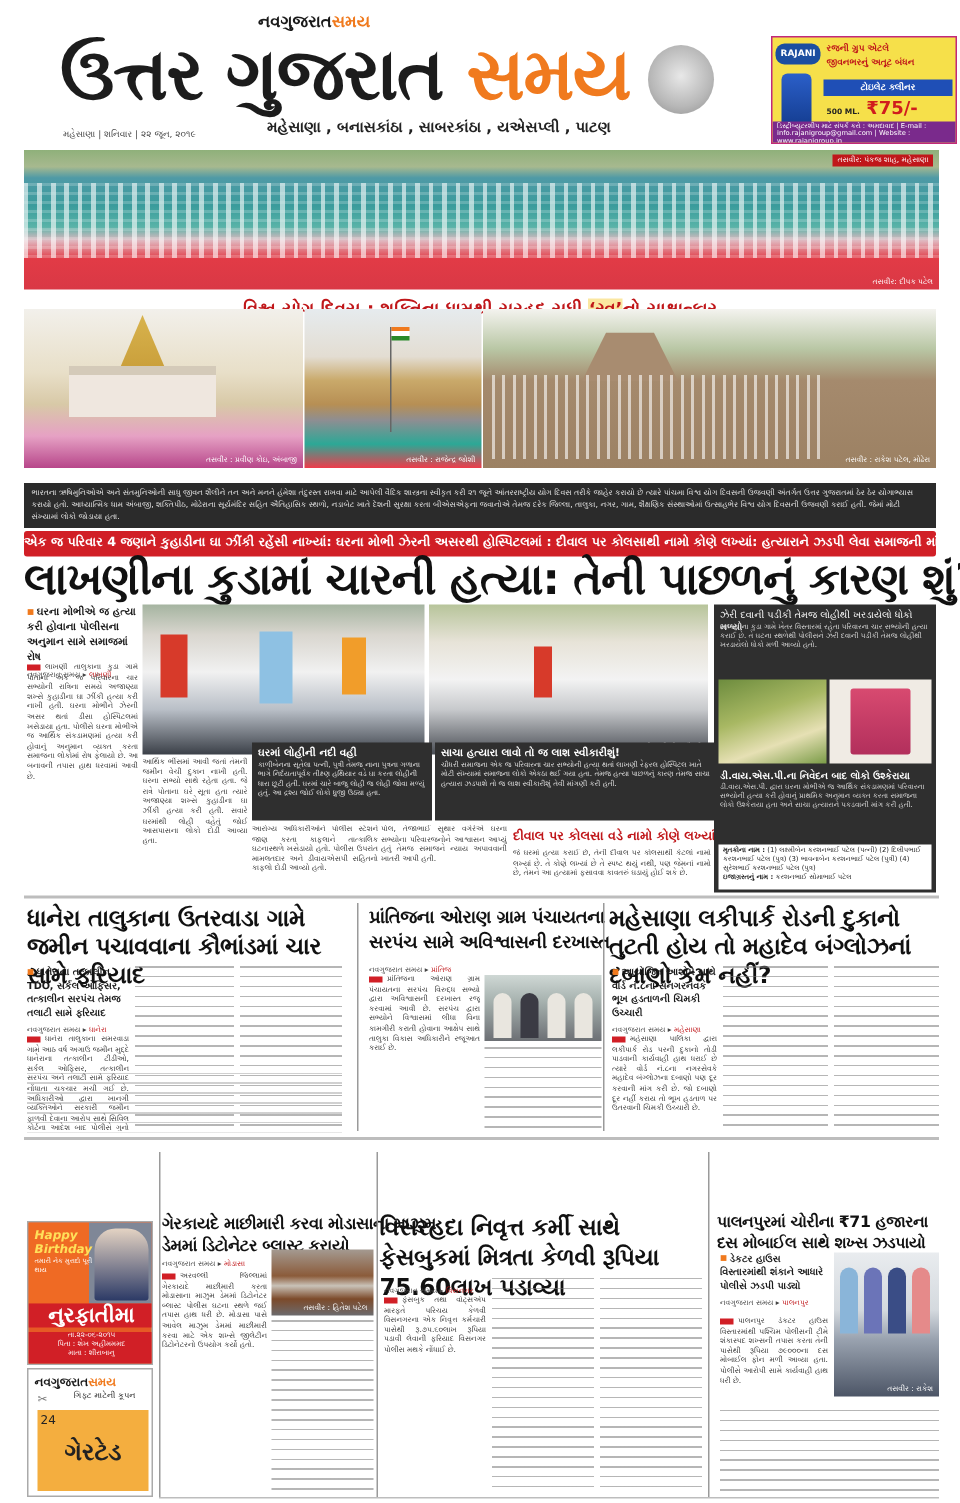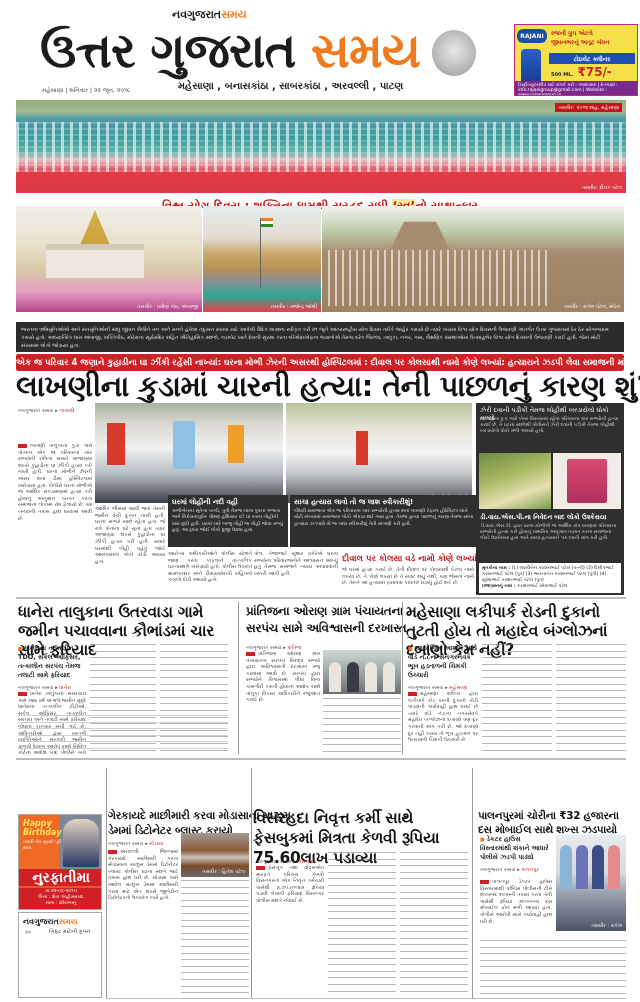--- a/index.html
+++ b/index.html
@@ -141,21 +141,21 @@
 
 <div class="abs masthead"></div>
 <div class="abs brand-small">
   <span>નવગુજરાત</span><span class="accent">સમય</span>
 </div>
 <div class="abs brand-title">
   <span class="dark">ઉત્તર ગુજરાત </span><span class="orange">સમય</span>
 </div>
 <div class="abs lion"></div>
 <div class="abs dateline">મહેસાણા | શનિવાર | ૨૨ જૂન, ૨૦૧૯</div>
-<div class="abs districts">મહેસાણા , બનાસકાંઠા , સાબરકાંઠા , અરવલ્લી , પાટણ</div>
+<div class="abs districts">મહેસાણા , બનાસકાંઠા , સાબરકાંઠા , યએસપ્લી , પાટણ</div>
 
 <div class="abs ad-rajani">
   <div class="logo">RAJANI</div>
   <div class="tag">
     <div>રજની ગ્રુપ એટલે</div>
     <div>જીવનભરનું અતૂટ બંધન</div>
   </div>
   <div class="bottle"></div>
   <div class="product">ટોઇલેટ ક્લીનર</div>
   <div class="price"><span style="font-size:5px;color:#222">500 ML.</span> <span>₹75/-</span></div>
@@ -185,20 +185,21 @@
   <div class="sun"></div>
   <div class="people"></div>
   <span class="photo-cap">તસવીર : રાકેશ પટેલ, મોઢેરા</span>
 </div>
 <div class="abs yoga-caption">ભારતના ઋષિમુનિઓએ અને સંતમુનિઓની સાધુ જીવન શૈલીને તન અને મનને હંમેશા તંદુરસ્ત રાખવા માટે આપેલી વૈદિક શાસ્ત્રના સ્વીકૃત કરી ૨૧ જૂને આંતરરાષ્ટ્રીય યોગ દિવસ તરીકે જાહેર કરાયો છે ત્યારે પાંચમા વિશ્વ યોગ દિવસની ઉજવણી અંતર્ગત ઉત્તર ગુજરાતમાં ઠેર ઠેર યોગાભ્યાસ કરાયો હતો. આધ્યાત્મિક ધામ અંબાજી, શક્તિપીઠ, મોઢેરાના સૂર્યમંદિર સહિત ઐતિહાસિક સ્થળો, નડાબેટ ખાતે દેશની સુરક્ષા કરતા બીએસએફના જવાનોએ તેમજ દરેક જિલ્લા, તાલુકા, નગર, ગામ, શૈક્ષણિક સંસ્થાઓમાં ઉત્સાહભેર વિશ્વ યોગ દિવસની ઉજવણી કરાઈ હતી. જેમાં મોટી સંખ્યામાં લોકો જોડાયા હતા.</div>
 
 <div class="abs red-strip">એક જ પરિવાર 4 જણાને કુહાડીના ઘા ઝીંકી રહેંસી નાખ્યાં: ઘરના મોભી ઝેરની અસરથી હોસ્પિટલમાં : દીવાલ પર કોલસાથી નામો કોણે લખ્યાં: હત્યારાને ઝડપી લેવા સમાજની માંગ</div>
 <div class="abs main-headline">લાખણીના કુડામાં ચારની હત્યા: તેની પાછળનું કારણ શું? હત્યારો કોણ?</div>
 
 <div class="abs bullet-col">
+  <div class="bullet">ઘરના મોભીએ જ હત્યા કરી હોવાના પોલીસના અનુમાન સામે સમાજમાં રોષ</div>
   <div class="byline"><span>નવગુજરાત સમય</span> ▸ <span class="bureau">લાખણી</span></div>
 </div>
 <div class="col-text body-text" style="left:18px; top:442px; width:74px; height:150px;">
   <span class="lead"></span><span>લાખણી તાલુકાના કુડા ગામે પોતાના એક જ પરિવારના ચાર સભ્યોની રાત્રિના સમયે અજાણ્યા શખ્સે કુહાડીના ઘા ઝીંકી હત્યા કરી નાખી હતી. ઘરના મોભીને ઝેરની અસર થતાં ડીસા હોસ્પિટલમાં ખસેડાયા હતા. પોલીસે ઘરના મોભીએ જ આર્થિક સંકડામણમાં હત્યા કરી હોવાનું અનુમાન વ્યક્ત કરતા સમાજના લોકોમાં રોષ ફેલાયો છે. આ બનાવની તપાસ હાથ ધરવામાં આવી છે.</span>
 </div>
 
 <div class="abs crowd1">
   <div class="red"></div>
   <div class="blue"></div>
   <div class="orange"></div>
@@ -290,20 +291,24 @@
   <div class="info">
     <div>તા.૨૨-૦૬-૨૦૧૫</div>
     <div>પિતા : શેખ અહીમમમદ</div>
     <div>માતા : શીરાબાનુ</div>
   </div>
 </div>
 <div class="abs ad-coupon">
   <div class="brand"><span>નવગુજરાત</span><span class="accent">સમય</span></div>
   <div class="scissors">✂</div>
   <div class="sub">ગિફ્ટ માટેની કૂપન</div>
+  <div class="box">
+    <div class="num">24</div>
+    <div class="word">ગેરટેડ</div>
+  </div>
 </div>
 
 <div class="divider-v" style="left:106px; top:768px; height:230px;"></div>
 
 <div class="abs h2 h-mandasa">ગેરકાયદે માછીમારી કરવા મોડાસાના માઝુમ ડેમમાં ડિટોનેટર બ્લાસ્ટ કરાયો</div>
 <div class="abs byline" style="left:108px; top:836px;"><span>નવગુજરાત સમય</span> ▸ <span class="bureau">મોડાસા</span></div>
 <div class="col-text body-text" style="left:108px; top:848px; width:70px; height:146px;"><span class="lead"></span><span>અરવલ્લી જિલ્લામાં ગેરકાયદે માછીમારી કરતા મોડાસાના માઝુમ ડેમમાં ડિટોનેટર બ્લાસ્ટ પોલીસ ઘટના સ્થળે જઈ તપાસ હાથ ધરી છે. મોડાસા પાસે આવેલ માઝુમ ડેમમાં માછીમારી કરવા માટે એક શખ્સે જીલેટીન ડિટોનેટરનો ઉપયોગ કર્યો હતો.</span></div>
 <div class="abs mandasa-photo">
   <span class="photo-cap">તસવીર : હિતેશ પટેલ</span>
 </div>
@@ -312,21 +317,21 @@
 <div class="divider-v" style="left:251px; top:768px; height:230px;"></div>
 
 <div class="abs h2 h-visnagar">વિસરહદા નિવૃત્ત કર્મી સાથે ફેસબુકમાં મિત્રતા કેળવી રૂપિયા 75.60લાખ પડાવ્યા</div>
 <div class="abs byline" style="left:256px; top:854px;"><span>નવગુજરાત સમય</span> ▸ <span class="bureau">વિસનગર</span></div>
 <div class="col-text body-text" style="left:256px; top:864px; width:68px; height:130px;"><span class="lead"></span><span>ફેસબુક તથા વોટ્સએપ મારફતે પરિચય કેળવી વિસનગરના એક નિવૃત્ત કર્મચારી પાસેથી રૂ.૭૫.૬૦લાખ રૂપિયા પડાવી લેવાની ફરિયાદ વિસનગર પોલીસ મથકે નોંધાઈ છે.</span></div>
 <div class="abs text-lines" style="left:328px; top:852px; width:68px; height:142px;"></div>
 <div class="abs text-lines" style="left:400px; top:852px; width:68px; height:142px;"></div>
 
 <div class="divider-v" style="left:472px; top:768px; height:230px;"></div>
 
-<div class="abs h2 h-palanpur">પાલનપુરમાં ચોરીના ₹32 હજારના દસ મોબાઈલ સાથે શખ્સ ઝડપાયો</div>
+<div class="abs h2 h-palanpur">પાલનપુરમાં ચોરીના ₹71 હજારના દસ મોબાઈલ સાથે શખ્સ ઝડપાયો</div>
 <div class="abs" style="left:480px; top:835px; width:72px;">
   <div class="sub-bullet">ડેકટર હાઉસ વિસ્તારમાંથી શંકાને આધારે પોલીસે ઝડપી પાડ્યો</div>
   <div class="byline"><span>નવગુજરાત સમય</span> ▸ <span class="bureau">પાલનપુર</span></div>
 </div>
 <div class="col-text body-text" style="left:480px; top:878px; width:72px; height:60px;"><span class="lead"></span><span>પાલનપુર ડેકટર હાઉસ વિસ્તારમાંથી પશ્ચિમ પોલીસની ટીમે શંકાસ્પદ શખ્સની તપાસ કરતા તેની પાસેથી રૂપિયા ૭૯૦૦૦ના દસ મોબાઈલ ફોન મળી આવ્યા હતા. પોલીસે આરોપી સામે કાર્યવાહી હાથ ધરી છે.</span></div>
 <div class="abs palanpur-photo">
   <div class="m" style="left:4px; background:#8ab5d9;"></div>
   <div class="m" style="left:20px; background:#6b74b8;"></div>
   <div class="m" style="left:36px; background:#3a4d86;"></div>
   <div class="m" style="left:52px; background:#e58a8a;"></div>

